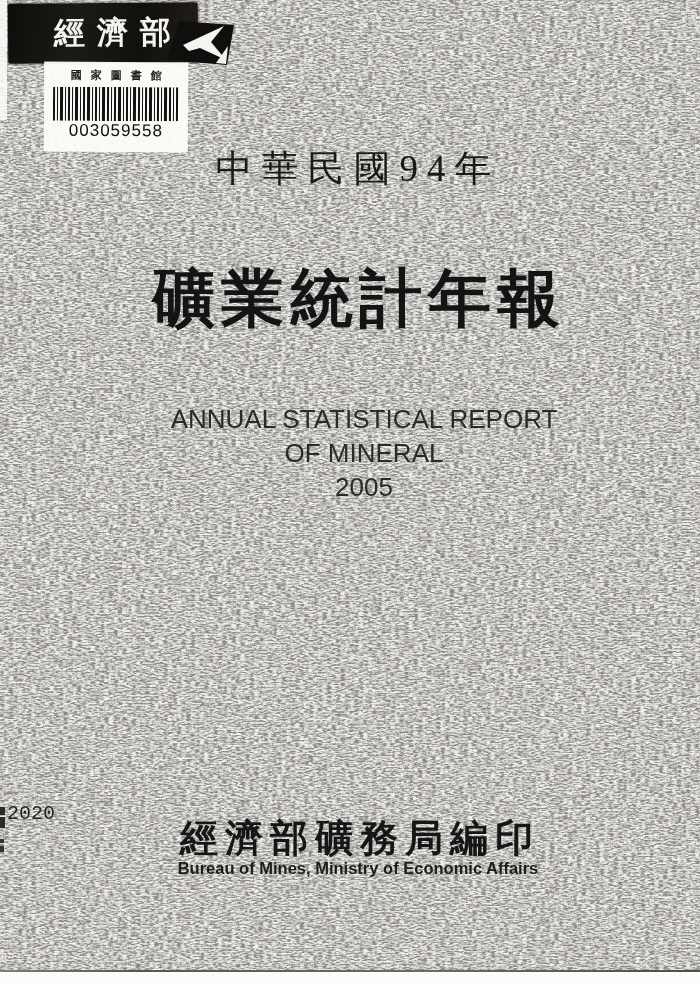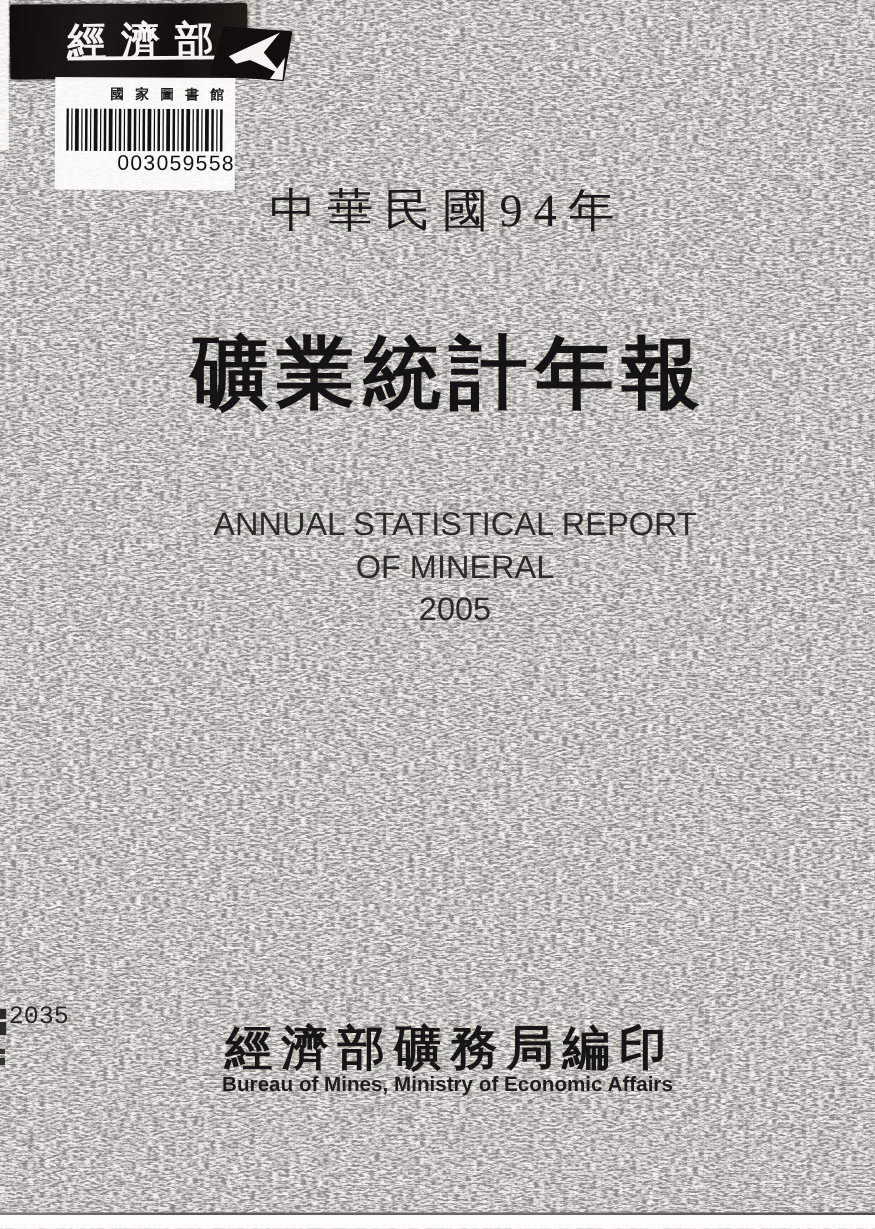--- a/index.html
+++ b/index.html
@@ -28,31 +28,30 @@
   }
   .banner-text {
     position: absolute; left: 46px; top: 0;
     line-height: 60px;
     font-family: "Liberation Serif", serif;
     font-weight: 700;
     font-size: 31px;
     letter-spacing: 12px;
     color: #f4f3ef;
     white-space: nowrap;
-    text-decoration: underline;
   }
   .logo-svg { position: absolute; left: 166px; top: 18px; }
 
   
   .library-sticker {
     position: absolute; left: 44px; top: 62px;
     width: 144px; height: 90px;
     background: rgba(252,252,249,0.95);
     transform: rotate(0.3deg);
-    text-align: right;
+    text-align: center;
   }
   .library-name {
     margin-top: 6px;
     font-family: "Liberation Serif", serif;
     font-size: 11px;
     font-weight: 700;
     letter-spacing: 9px;
     padding-left: 9px;
     color: #1c1c1c;
     white-space: nowrap;
@@ -221,21 +220,21 @@
   <div class="center-line main-title">礦業統計年報</div>
 
   <div class="en-title">
     <div>ANNUAL STATISTICAL REPORT</div>
     <div>OF MINERAL</div>
     <div>2005</div>
   </div>
 
   <div class="edge-glyph-1"></div>
   <div class="edge-glyph-2"></div>
-  <div class="accession">2035</div>
+  <div class="accession">2020</div>
 
   <div class="center-line publisher-zh">經濟部礦務局編印</div>
   <div class="center-line publisher-en">Bureau of Mines, Ministry of Economic Affairs</div>
 
   <div class="left-edge-highlight"></div>
   <div class="bottom-rule"></div>
   <div class="bottom-margin"></div>
 
 </div>
 

